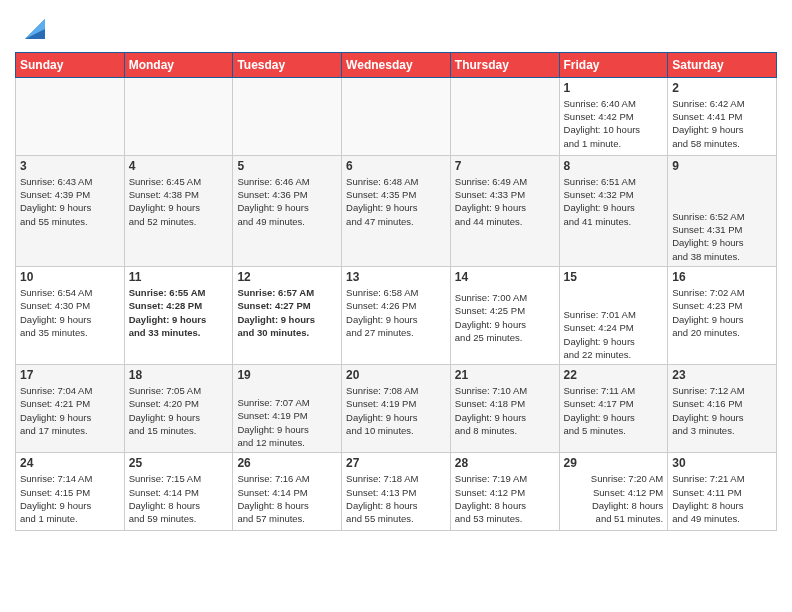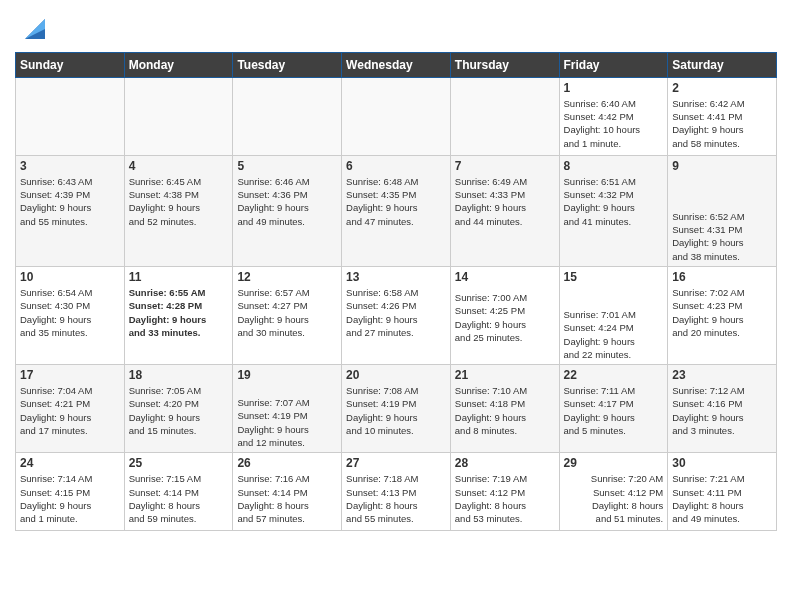--- a/index.html
+++ b/index.html
@@ -48,21 +48,21 @@
     .location {
       font-size: 16px;
       color: #555;
     }
     table {
       width: 100%;
       border-collapse: collapse;
       table-layout: fixed;
     }
     thead th {
-      background-color: #404040;
+      background-color: #ef4444;
       color: white;
       font-size: 12px;
       font-weight: bold;
       padding: 5px 4px;
       text-align: left;
       border: 1px solid #1a5a9a;
     }
     tbody td {
       border: 1px solid #ccc;
       vertical-align: top;
@@ -208,21 +208,21 @@
           </td>
           <td>
             <span class="day-num">11</span>
             <div class="day-info" style="white-space: pre-line; font-weight: bold;">Sunrise: 6:55 AM
 Sunset: 4:28 PM
 Daylight: 9 hours
 and 33 minutes.</div>
           </td>
           <td>
             <span class="day-num">12</span>
-            <div class="day-info" style="white-space: pre-line;">Sunrise: 6:57 AM
+            <div class="day-info" style="white-space: pre-line; font-weight: bold;">Sunrise: 6:57 AM
 Sunset: 4:27 PM
 Daylight: 9 hours
 and 30 minutes.</div>
           </td>
           <td>
             <span class="day-num">13</span>
             <div class="day-info" style="white-space: pre-line;">Sunrise: 6:58 AM
 Sunset: 4:26 PM
 Daylight: 9 hours
 and 27 minutes.</div>

